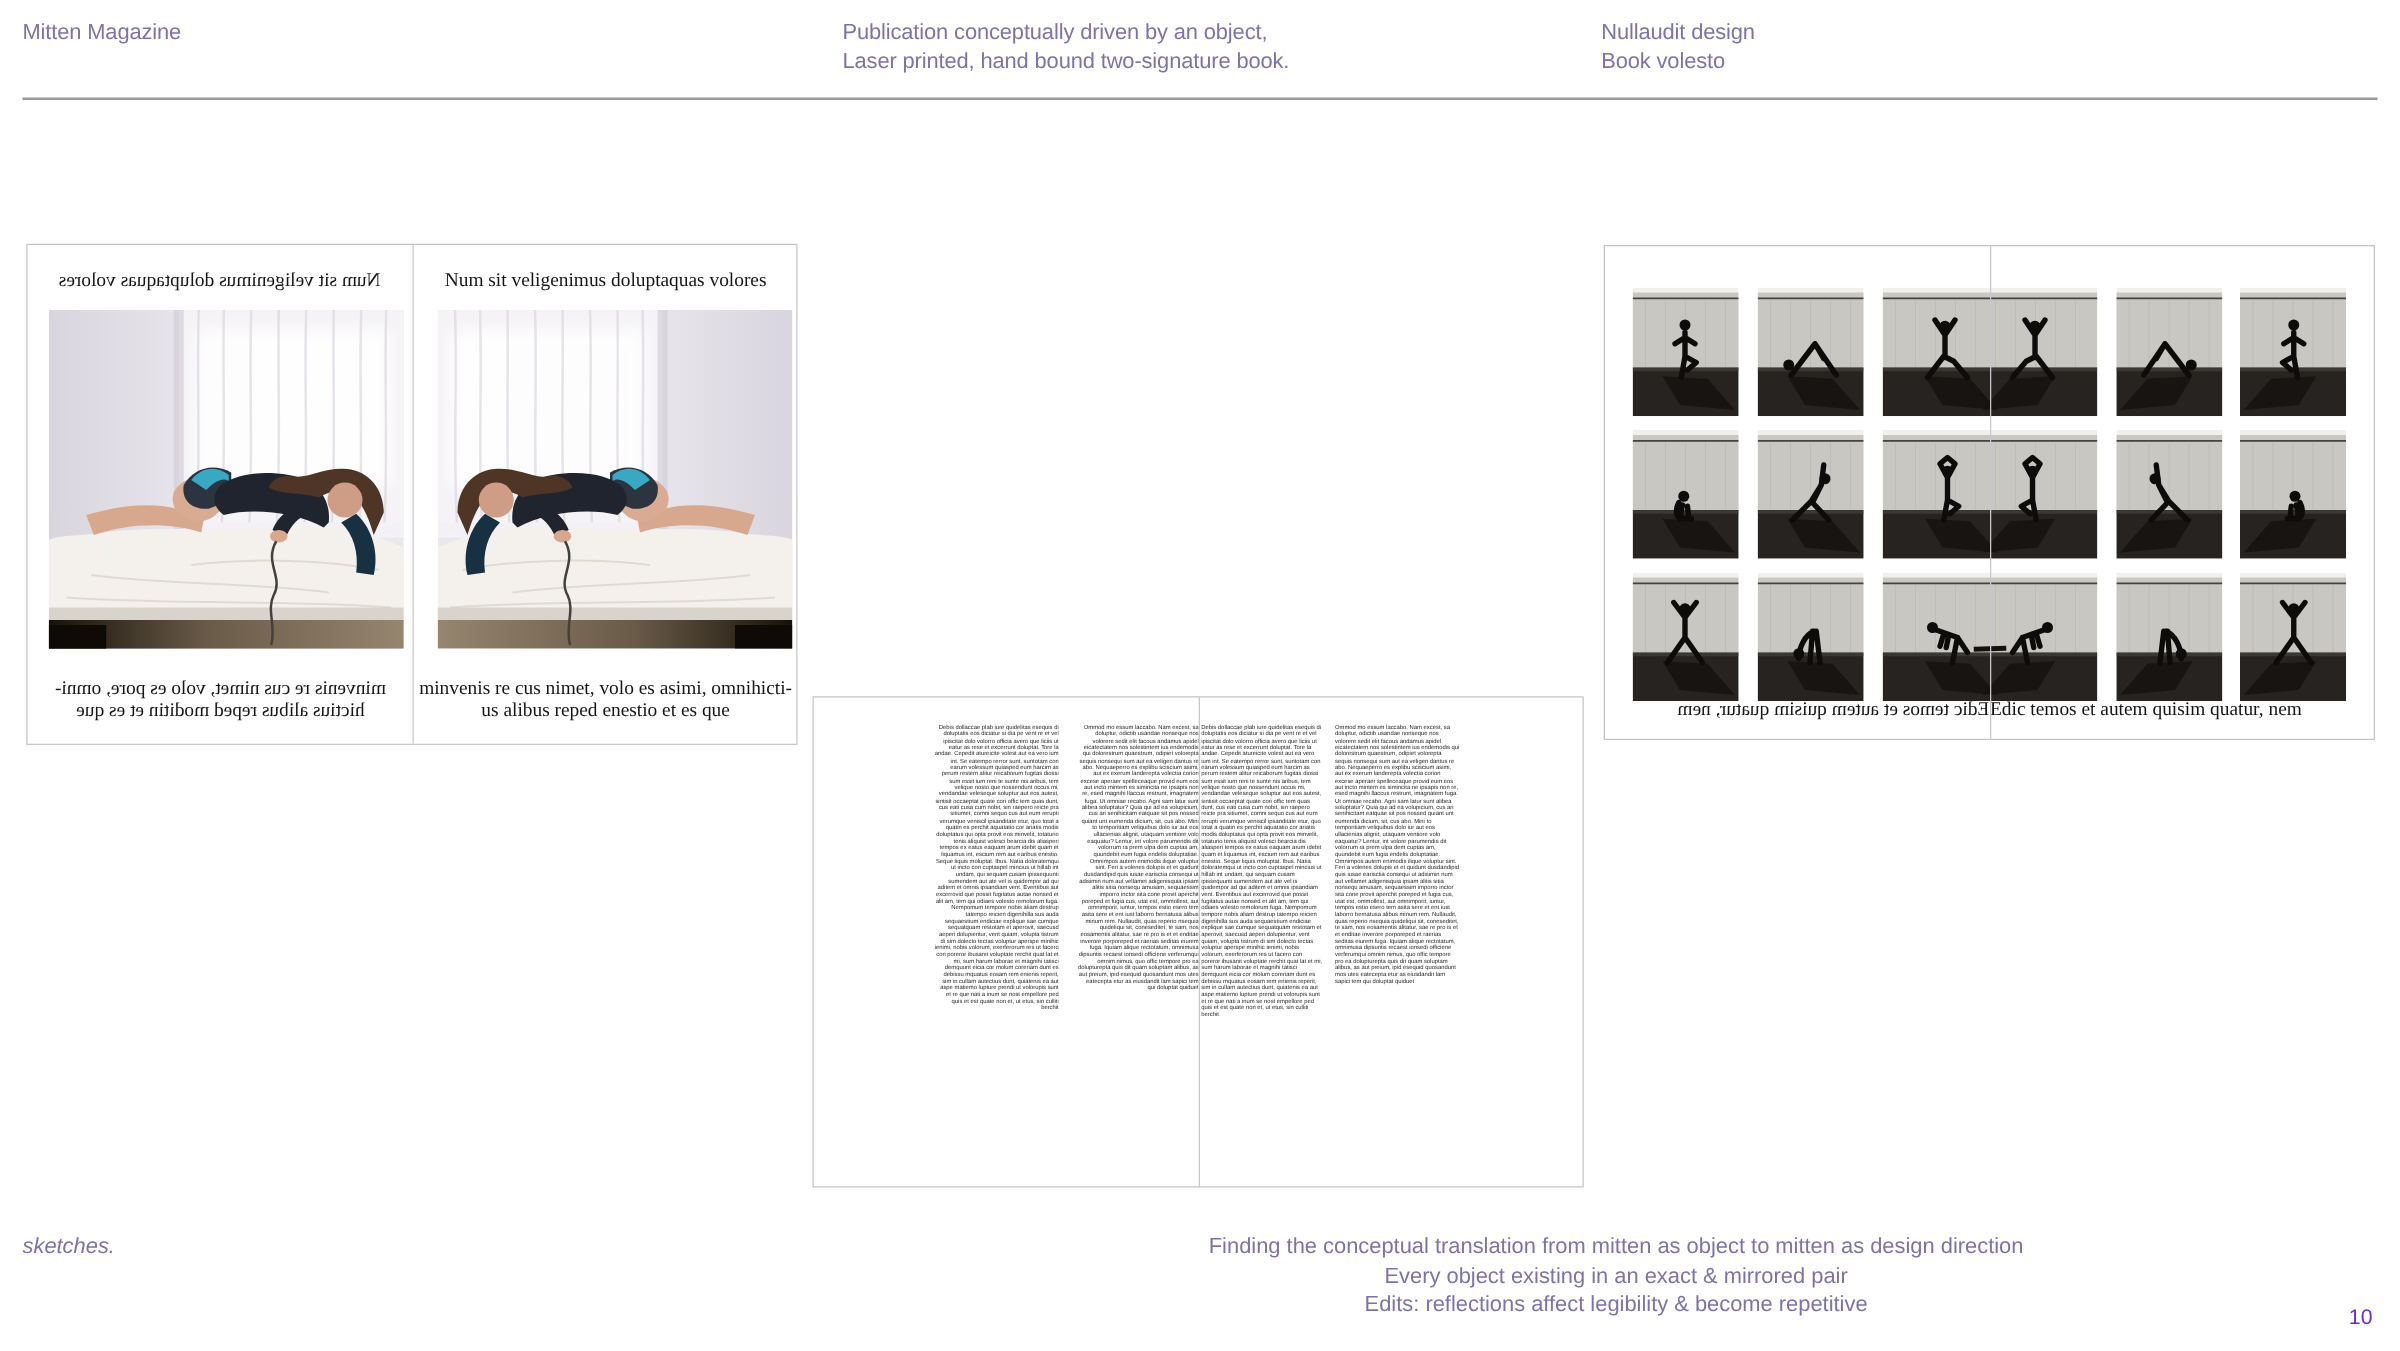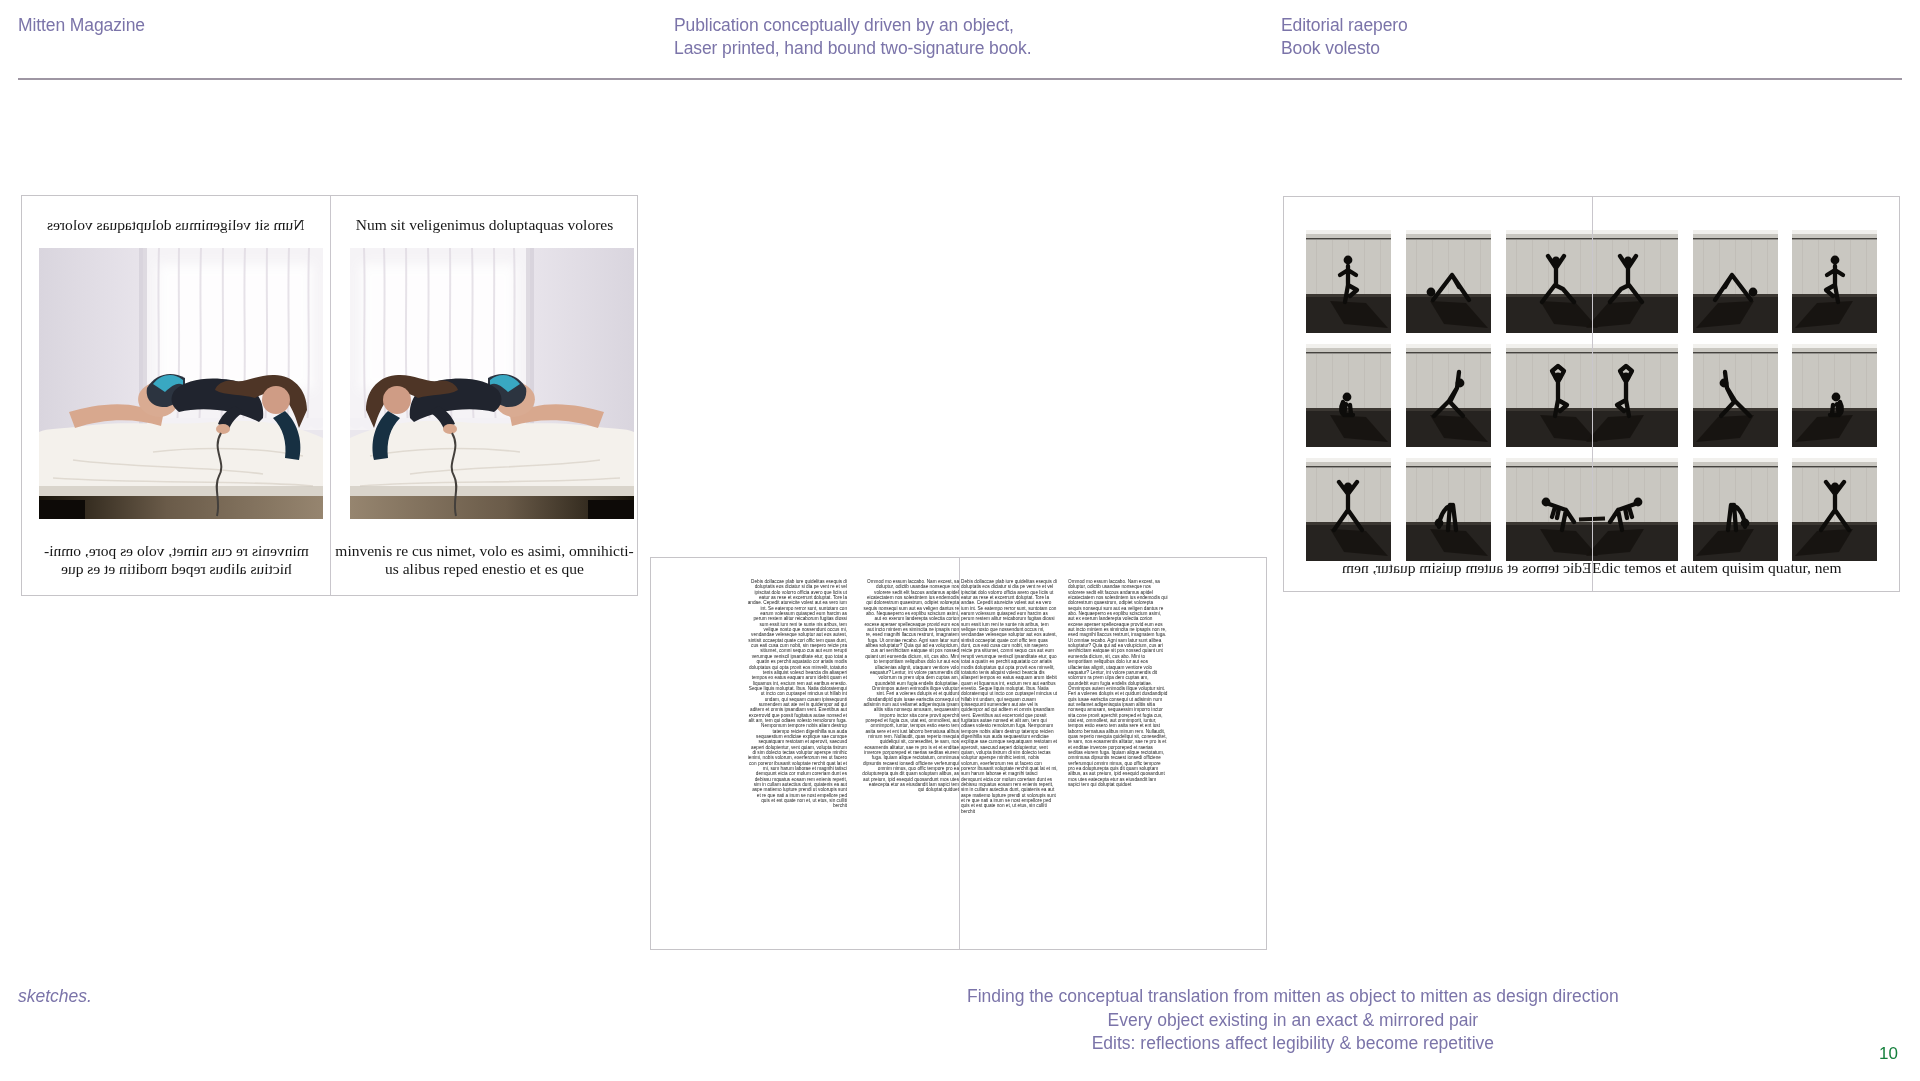--- a/index.html
+++ b/index.html
@@ -46,31 +46,31 @@
   .figh{fill:#0d0c0a;}
   .fshadow{fill:#161310;opacity:.9;}
   .ycap{position:absolute;top:362px;font-family:"Liberation Serif",serif;font-size:15.5px;color:#161616;white-space:nowrap;}
   #ycap-left{left:0;width:307px;text-align:right;overflow:hidden;}
   #ycap-right{left:308px;width:308px;text-align:left;overflow:hidden;}
 
   
   .ftr{position:absolute;font-size:17.5px;line-height:23.5px;font-weight:500;color:#7b74a9;white-space:pre;}
   #ftr-label{left:18px;top:985px;font-style:italic;}
   #ftr-notes{left:967px;top:985px;text-align:center;}
-  #ftr-page{position:absolute;right:22px;top:1044px;font-size:17px;font-weight:500;color:#15803d;}
+  #ftr-page{position:absolute;right:22px;top:1044px;font-size:17px;font-weight:500;color:#6d28d9;}
 </style>
 </head>
 <body>
 
 <div class="canvas">
 
   <div class="hdr" id="hdr-title">Mitten Magazine</div>
   <div class="hdr" id="hdr-desc"><span>Publication conceptually driven by an object,</span>
 <span>Laser printed, hand bound two-signature book.</span></div>
-  <div class="hdr" id="hdr-disc"><span>Editorial raepero</span>
+  <div class="hdr" id="hdr-disc"><span>Nullaudit design</span>
 <span>Book volesto</span></div>
   <div id="hdr-rule"></div>
 
   <section class="spread" id="bed-spread">
     <div class="bed-page" id="bed-page-left">
       <div class="bed-heading"><span class="mirror">Num sit veligenimus doluptaquas volores</span></div>
       <div class="bed-photo-slot mirror-block">
 <svg width="284" height="271" viewBox="0 0 284 271" xmlns="http://www.w3.org/2000/svg">
   <defs>
     <linearGradient id="wallg" x1="0" y1="0" x2="1" y2="0">

